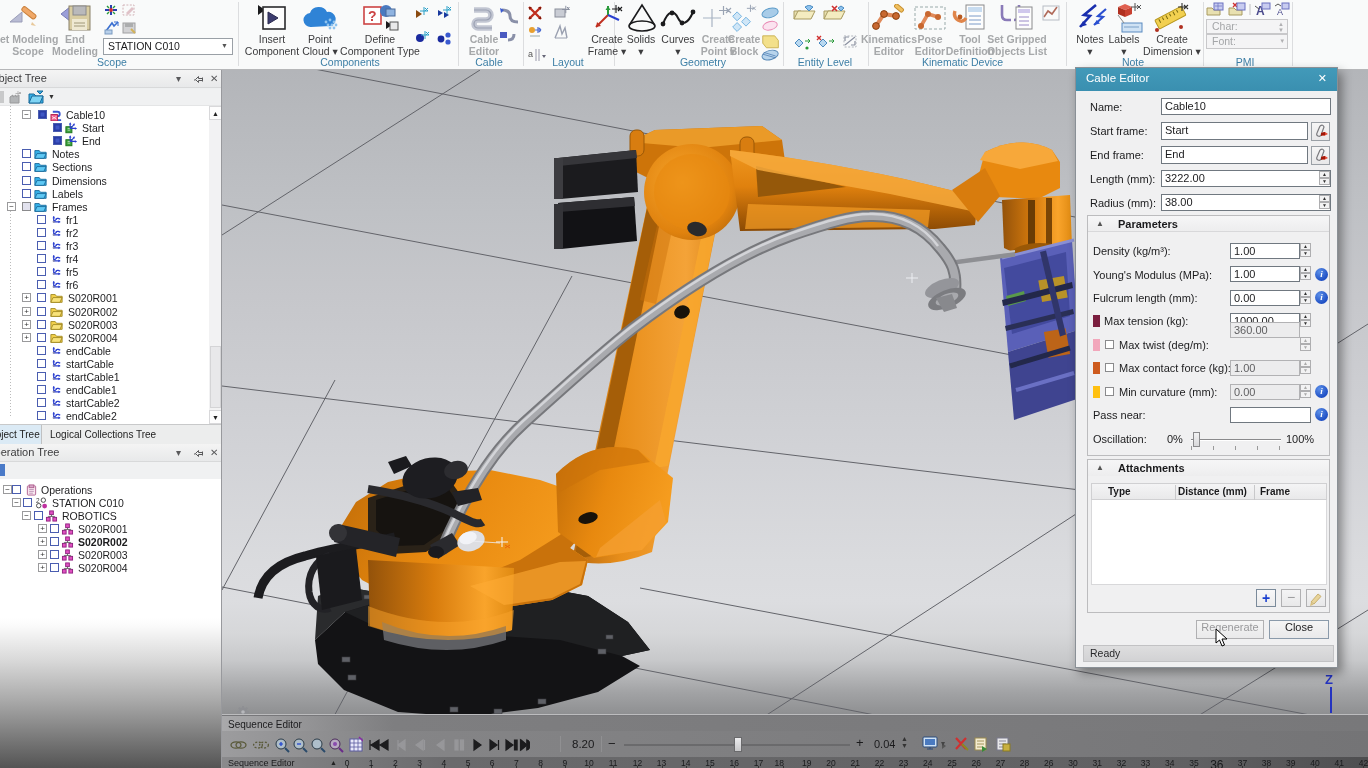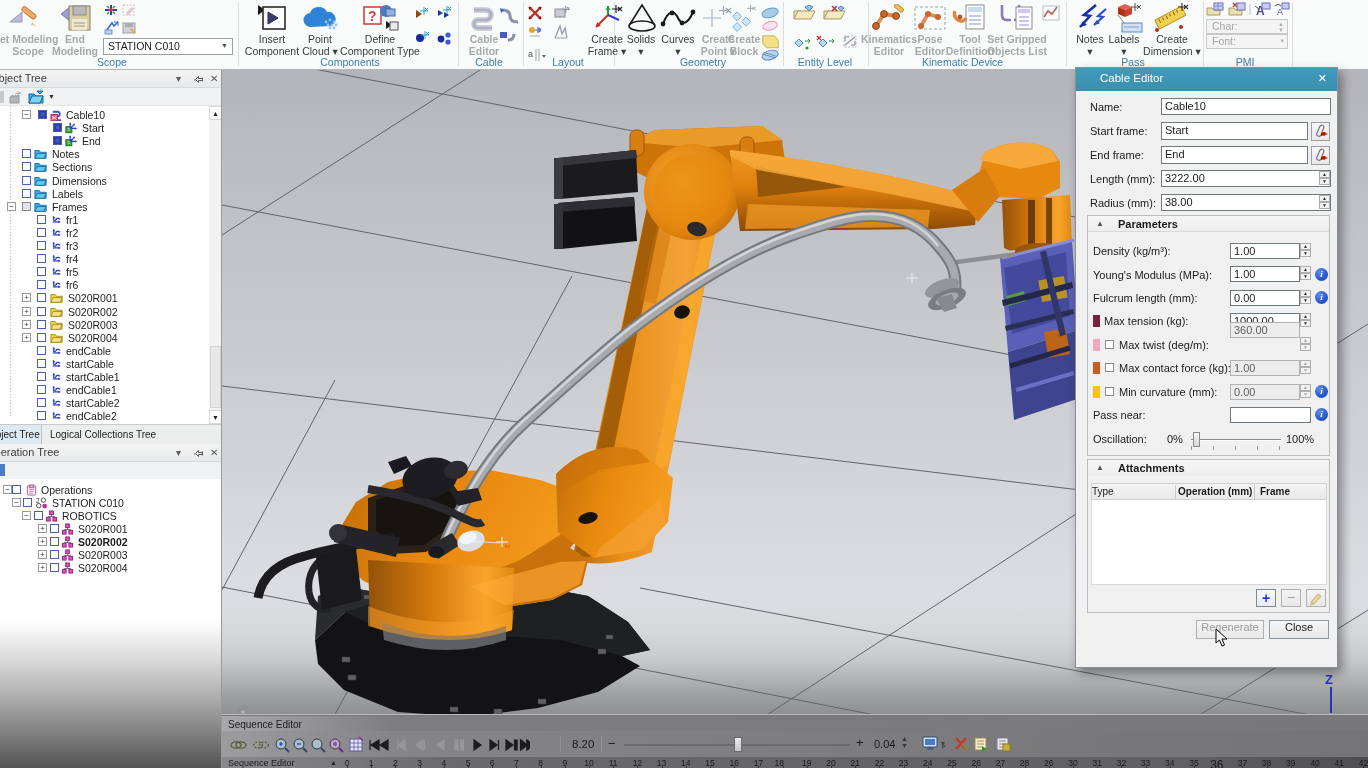--- a/index.html
+++ b/index.html
@@ -59,21 +59,21 @@
     <div class="gsep" style="left:1066px"></div>
     <div class="gsep" style="left:1203px"></div>
     <div class="gsep" style="left:1292px"></div>
     <div class="glabel" style="left:82px;width:60px">Scope</div>
     <div class="glabel" style="left:310px;width:80px">Components</div>
     <div class="glabel" style="left:464px;width:50px">Cable</div>
     <div class="glabel" style="left:538px;width:60px">Layout</div>
     <div class="glabel" style="left:668px;width:70px">Geometry</div>
     <div class="glabel" style="left:790px;width:70px">Entity Level</div>
     <div class="glabel" style="left:915px;width:95px">Kinematic Device</div>
-    <div class="glabel" style="left:1113px;width:40px">Pass</div>
+    <div class="glabel" style="left:1113px;width:40px">Note</div>
     <div class="glabel" style="left:1230px;width:30px">PMI</div>
 
     <svg class="abs" style="left:8px;top:6px" width="32" height="24" viewBox="0 0 32 24">
       <path d="M2 16 L14 6 L14 16 Z" fill="#b9bcd4" stroke="#9a9db8" stroke-width="1"></path>
       <rect x="12" y="4" width="16" height="5" rx="2" transform="rotate(38 20 8)" fill="#f0a868" stroke="#c97f3a"></rect>
       <path d="M24 16 l4 4 l-5 -1 Z" fill="#e8c89a"></path>
     </svg>
     <div class="cap gray" style="left:0px;top:34px;width:56px">et Modeling<br>Scope</div>
     <svg class="abs" style="left:60px;top:4px" width="32" height="28" viewBox="0 0 32 28">
       <path d="M1 10 L10 3 L10 17 Z" fill="#9a9ed8" stroke="#7a7eb8"></path>
@@ -1073,21 +1073,21 @@
           <div class="abs" style="left:1109.1999999999998px;top:1px;width:16px;text-align:center;font-size:8.5px;color:#191a1c">41</div>
           <div class="abs" style="left:1117.1999999999998px;top:9px;width:1px;height:3px;background:#333"></div>
           <div class="abs" style="left:1133.4px;top:1px;width:16px;text-align:center;font-size:8.5px;color:#191a1c">42</div>
           <div class="abs" style="left:1141.4px;top:9px;width:1px;height:3px;background:#333"></div>
         </div>
     </div>
   </div>
 
   <div id="dlg">
     <div id="dlgtitle">
-      <span style="position:absolute;left:24px;top:4px">Cable Editor</span>
+      <span style="position:absolute;left:10px;top:4px">Cable Editor</span>
       <span style="position:absolute;right:10px;top:4px;font-size:11px">✕</span>
     </div>
 
     <div class="dlbl" style="left:14px;top:33px">Name:</div>
     <div class="dinp" style="left:85px;top:30px;width:170px;height:17px">Cable10</div>
     <div class="dlbl" style="left:14px;top:57px">Start frame:</div>
     <div class="dinp" style="left:85px;top:54px;width:147px;height:18px">Start</div>
     <div class="abs" style="left:235px;top:54px;width:19px;height:19px;background:linear-gradient(#f6f6f6,#e8e8e9);border:1px solid #9aa0a6">
       <svg width="17" height="17" viewBox="0 0 17 17">
           <path d="M8 3 q3 -2 4 1 l-3 8 q-1 2 -3 1 q-2 -1 -1 -3 l3 -7" fill="none" stroke="#7a7a7e" stroke-width="1.2"></path>
@@ -1182,37 +1182,38 @@
     <div class="abs" style="left:115px;top:371px;width:90px;height:2px;background:#8a8a8c;border-bottom:1px solid #fff"></div>
     <div class="abs" style="left:117px;top:364px;width:7px;height:15px;background:linear-gradient(#f2f2f3,#d8d8da);border:1px solid #8a8a8c"></div>
     <div class="dlbl" style="left:210px;top:365px">100%</div>
     <div class="abs" style="left:115px;top:378px;width:91px;height:4px;background-image:linear-gradient(90deg,#999 1px,transparent 1px);background-size:22px 4px"></div>
 
     <div class="gbox" style="left:11px;top:391px;width:243px;height:154px"></div>
     <div class="abs" style="left:12px;top:392px;width:241px;height:16px;background:linear-gradient(#f6f6f7,#ededee)"></div>
     <div class="abs" style="left:20px;top:395px;font-size:8px;color:#555">▲</div>
     <div class="dlbl" style="left:42px;top:394px;font-weight:bold">Attachments</div>
     <div class="abs" style="left:15px;top:415px;width:236px;height:17px;background:linear-gradient(#f4f4f5,#e9e9ea);border:1px solid #d0d0d2">
-      <div class="dlbl" style="left:0;top:2px;font-weight:normal;font-size:10px">Type</div>
-      <div class="dlbl" style="left:86px;top:2px;font-weight:bold;font-size:10px">Operation (mm)</div>
+      <div class="dlbl" style="left:16px;top:2px;font-weight:bold;font-size:10px">Type</div>
+      <div class="dlbl" style="left:86px;top:2px;font-weight:bold;font-size:10px">Distance (mm)</div>
       <div class="dlbl" style="left:168px;top:2px;font-weight:bold;font-size:10px">Frame</div>
       <div class="abs" style="left:83px;top:1px;width:1px;height:15px;background:#c8c8ca"></div>
       <div class="abs" style="left:162px;top:1px;width:1px;height:15px;background:#c8c8ca"></div>
     </div>
     <div class="abs" style="left:15px;top:432px;width:236px;height:85px;background:#fff;border:1px solid #d8d8da;border-top:none"></div>
     <div class="abs" style="left:180px;top:521px;width:20px;height:18px;background:linear-gradient(#f8f8f9,#ebebec);border:1px solid #7a8a9a;color:#1a3fd0;font-size:14px;font-weight:bold;text-align:center;line-height:16px">+</div>
     <div class="abs" style="left:205px;top:521px;width:20px;height:18px;background:linear-gradient(#f4f4f5,#e8e8e9);border:1px solid #b0b0b2;color:#9a9a9c;font-size:14px;text-align:center;line-height:15px">−</div>
     <div class="abs" style="left:230px;top:521px;width:20px;height:18px;background:linear-gradient(#f4f4f5,#e8e8e9);border:1px solid #b0b0b2">
       <svg width="18" height="16" viewBox="0 0 18 16">
           <path d="M4 12 L11 4 l3 2.4 L7 14 Z" fill="#e8d49a" stroke="#c8b070"></path>
           <path d="M4 12 l-1 4 l3.6 -1.2 Z" fill="#d8c080"></path>
         </svg>
     </div>
 
     <div class="dbtn" style="left:120px;top:552px;width:68px;color:#9a9a9c;border-color:#b0b0b2">Regenerate</div>
     <div class="dbtn" style="left:193px;top:552px;width:60px">Close</div>
 
+    <div class="abs" style="left:7px;top:577px;width:251px;height:17px;background:linear-gradient(#dededf,#d2d2d4);border:1px solid #c2c2c4;font-size:10.5px;color:#2a2a2c;padding:1px 0 0 6px">Ready</div>
 
     <svg class="abs" style="left:138px;top:560px" width="16" height="20" viewBox="0 0 16 20">
       <path d="M2 1 L2 15 L5.5 12 L8 18 L10.5 17 L8 11 L13 11 Z" fill="#fff" stroke="#000" stroke-width="1"></path>
     </svg>
   </div>
 </div>
 
 </body></html>

